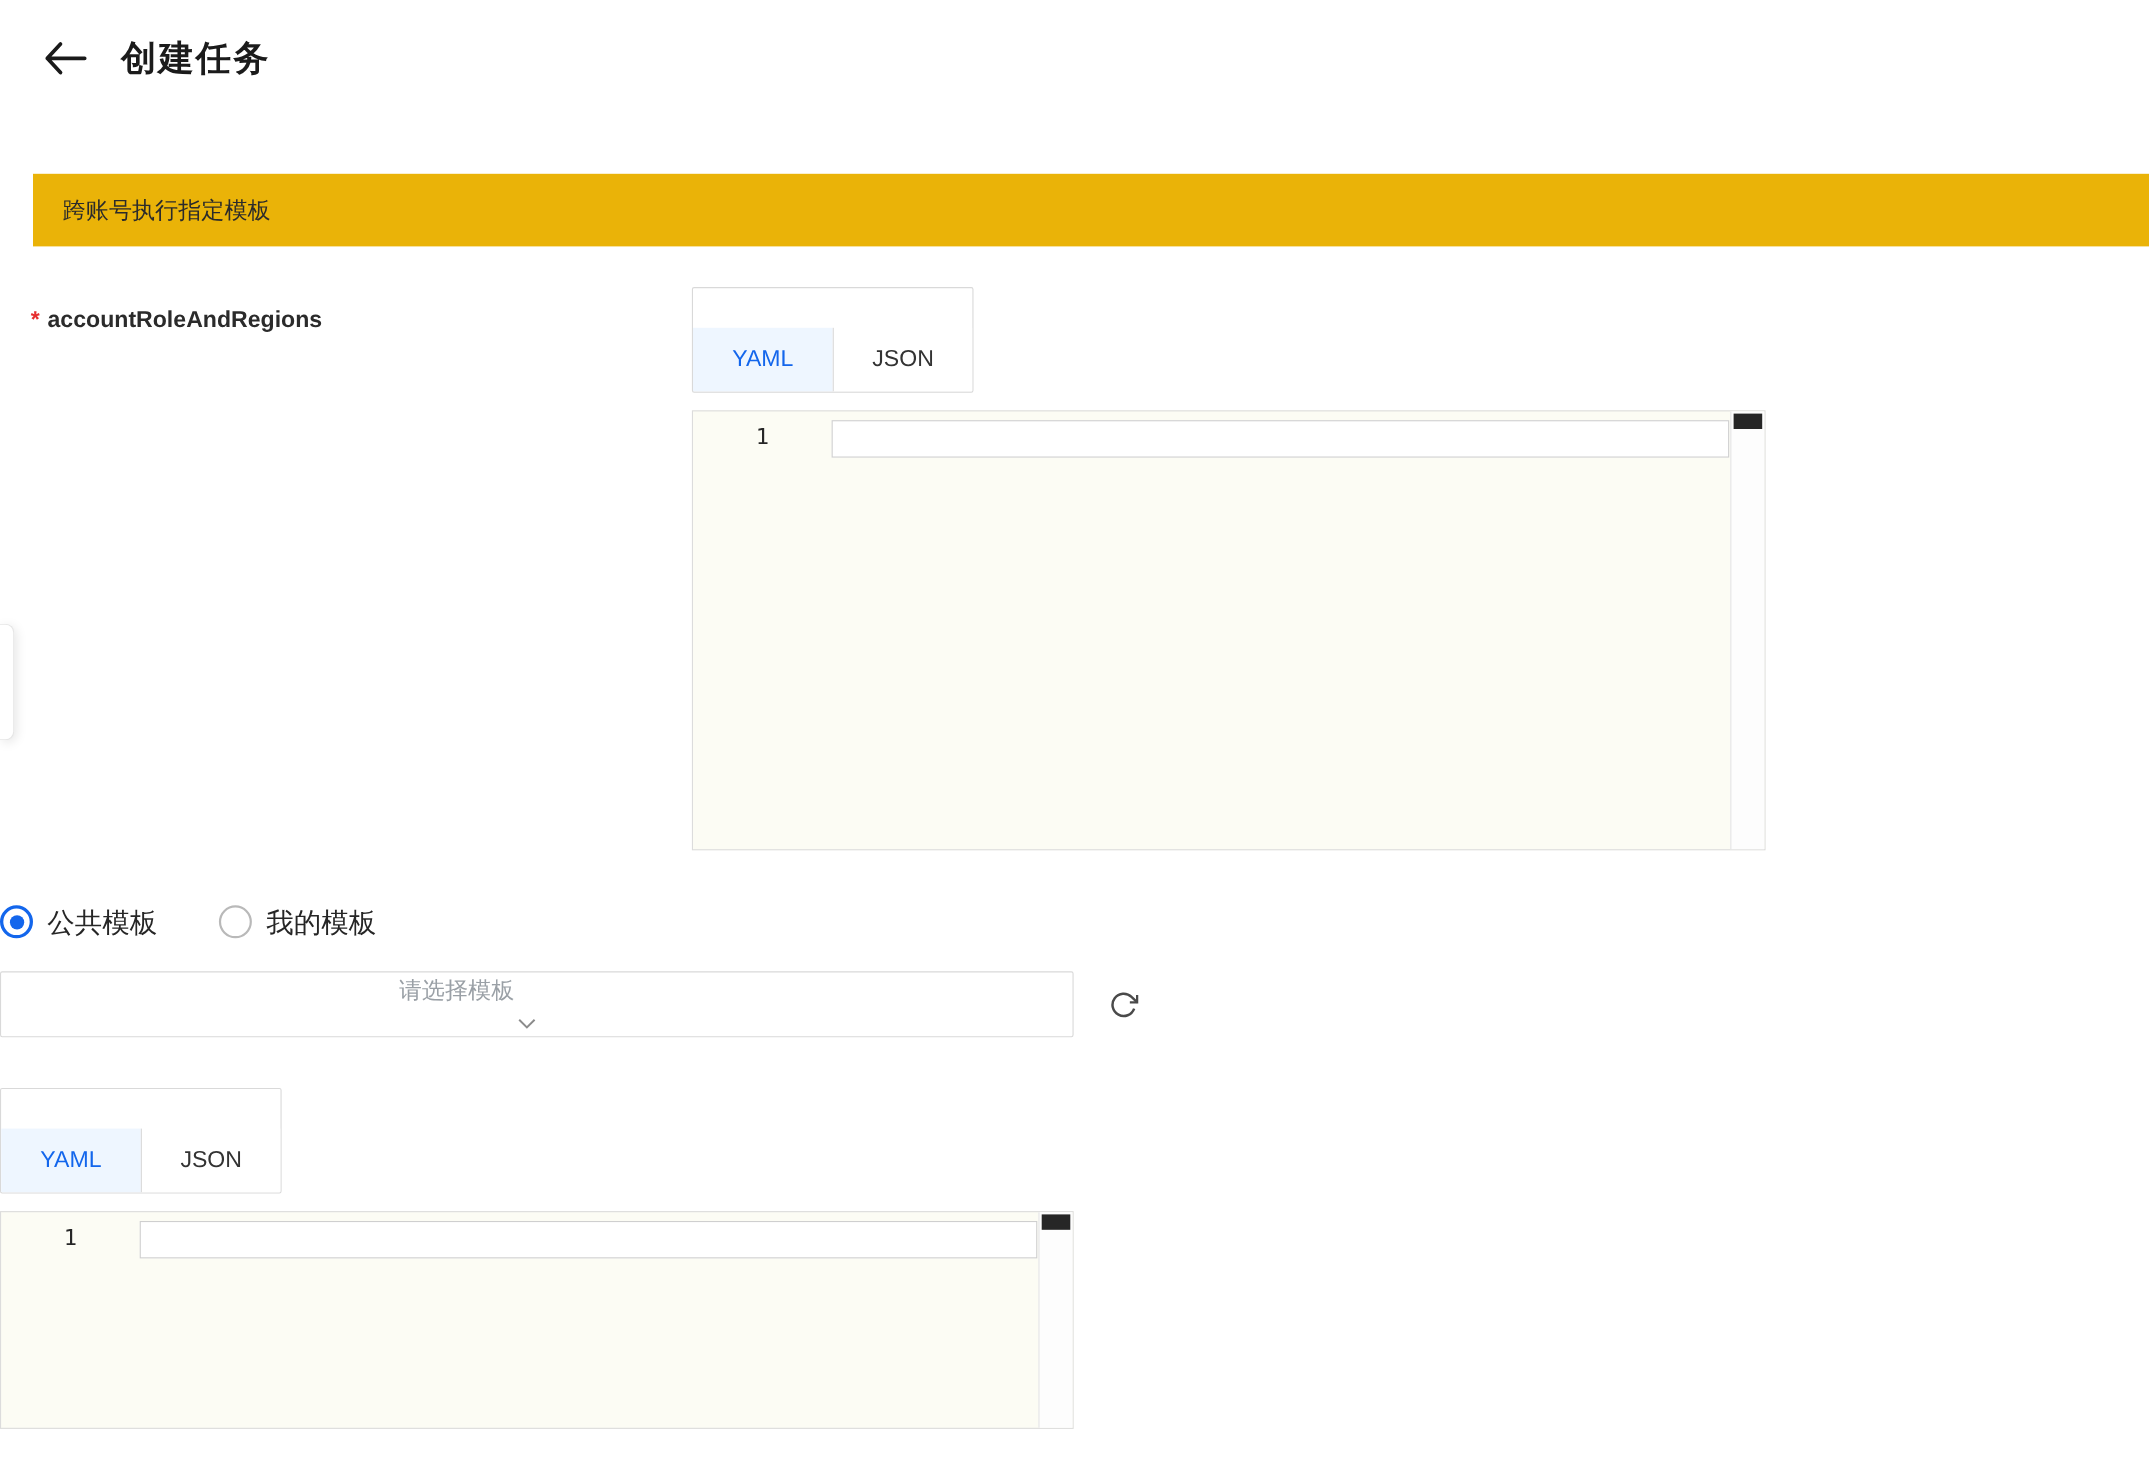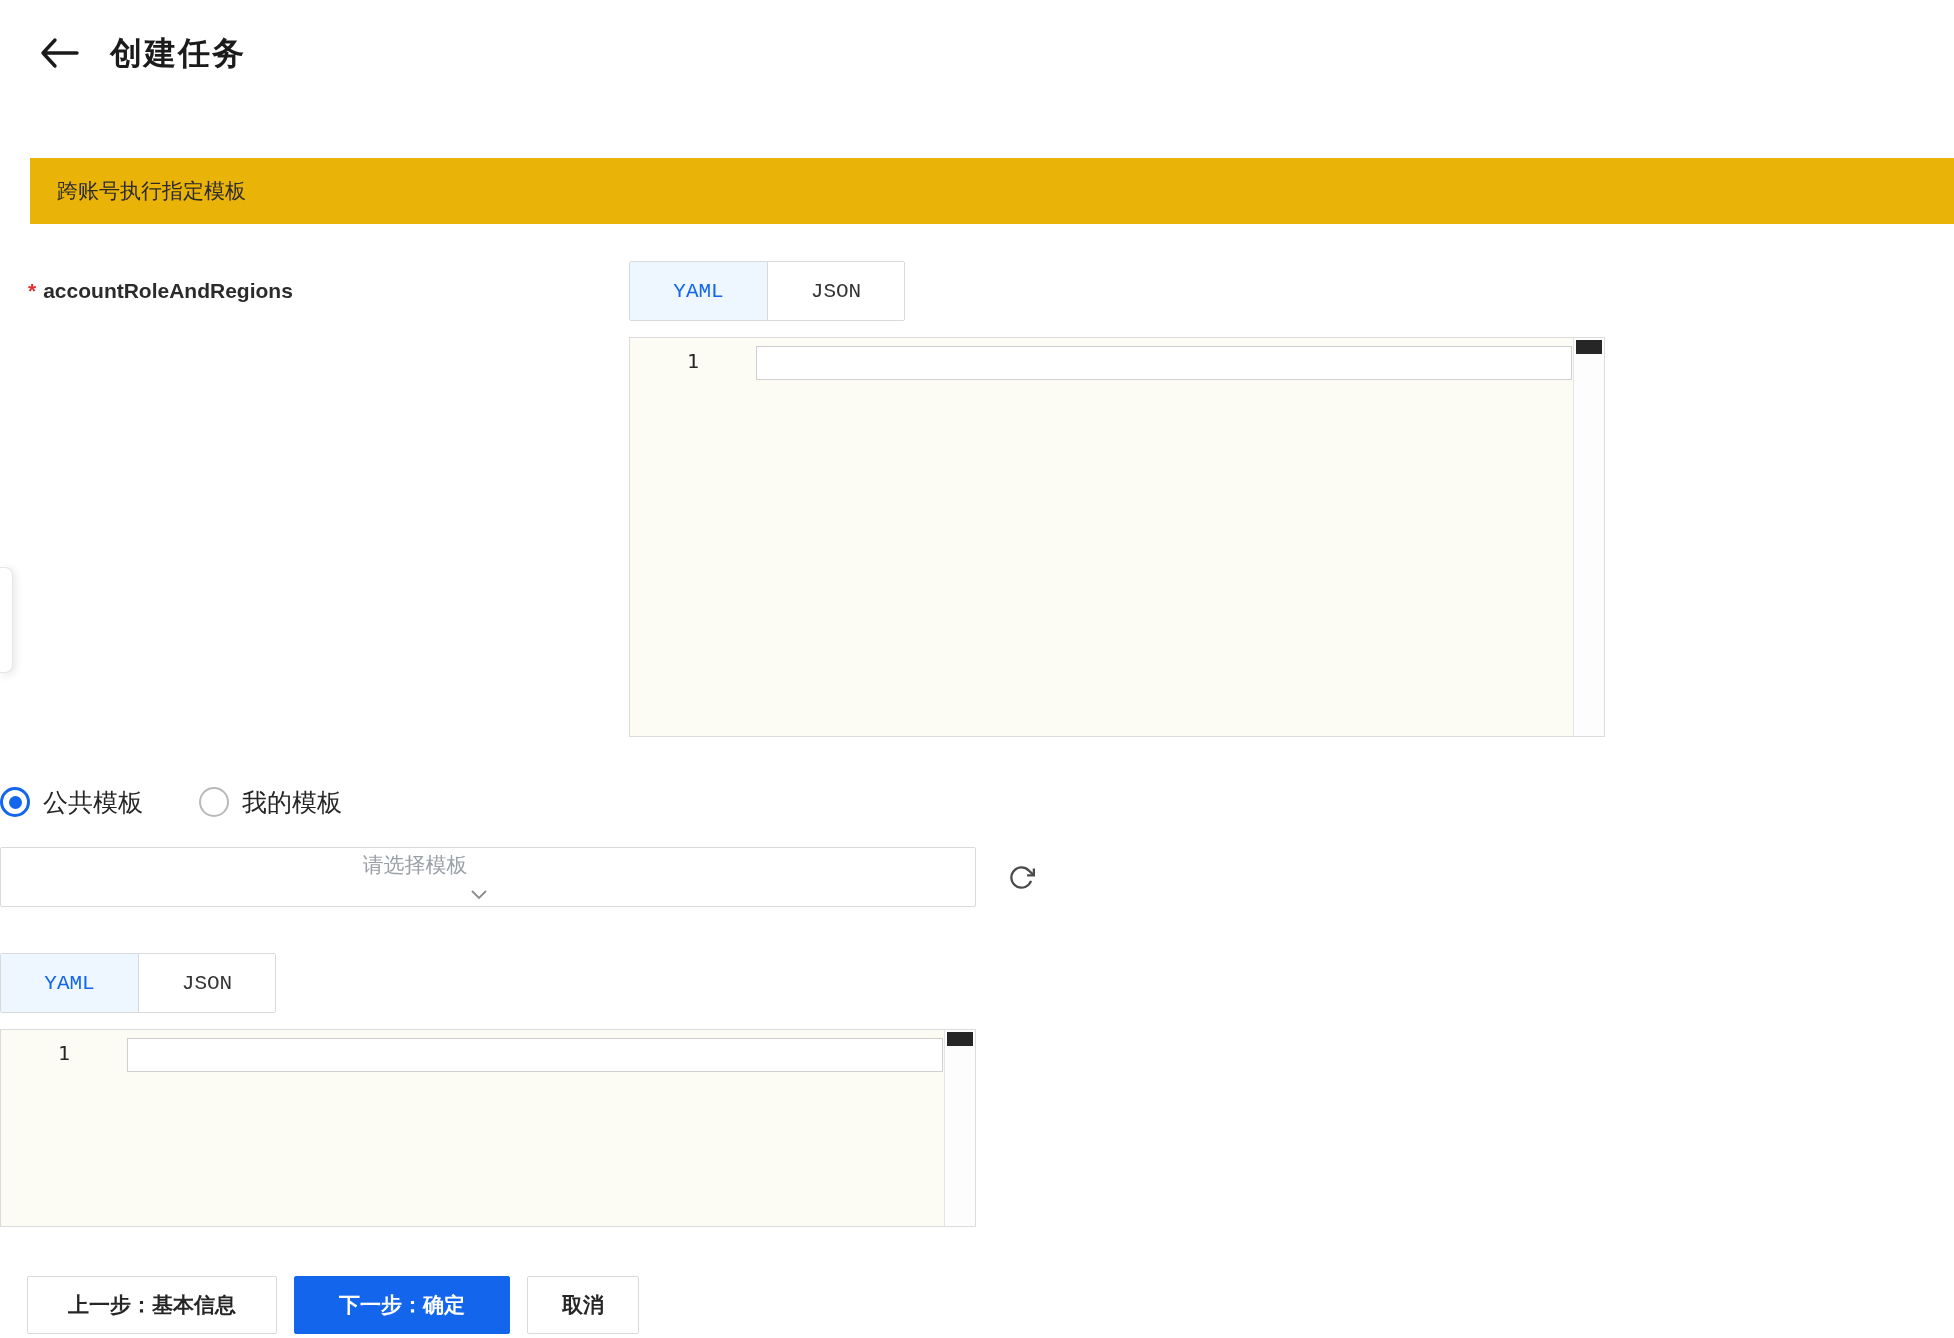--- a/index.html
+++ b/index.html
@@ -22,22 +22,22 @@
   .row-2 { margin-top:50px; }
   .row-3 { margin-top:46px; }
   .label-col { width:629px; padding-left:28px; }
   .pt-18 { padding-top:18px; }
   .pt-8 { padding-top:8px; }
   .req { color:#e62e2e; font-size:21px; font-weight:700; margin-right:7px; }
   .field-label { font-size:21px; font-weight:700; color:#2b2b2b;text-align:right; }
 
   
   .tab-group { display:inline-flex; border:1px solid #d9d9d9; border-radius:2px; overflow:hidden; background:#fff; }
-  .tab { width:137px; height:58px; border:none; background:#fff; font-size:21px; color:#333;
-         font-family:Liberation Mono, monospace; cursor:pointer; }
+  .tab { width:127px; height:58px; border:none; background:#fff; font-size:21px; color:#333;
+         font-family:Liberation Sans, sans-serif; cursor:pointer;margin-top:36px; }
   .tab + .tab { border-left:1px solid #d9d9d9; }
   .tab.active { background:#eef6ff; color:#1366ec; }
 
   
   .editor { position:relative; margin-top:16px; width:976px; height:400px;
             border:1px solid #dcdcdc; background:#fcfcf4; }
   .editor.short { height:198px; }
   .editor-gutter { position:absolute; left:0; top:0; bottom:0; width:126px; text-align:center; padding-top:11px; }
   .line-num { font-family:"DejaVu Sans Mono",monospace; font-size:20px; color:#262626; }
   .editor-line { position:absolute; left:126px; right:32px; top:8px; height:34px;
@@ -156,21 +156,16 @@
           <span class="line-num">1</span>
         </div>
         <div class="editor-line"></div>
         <div class="editor-track">
           <div class="editor-thumb"></div>
         </div>
       </div>
     </div>
   </div>
 
-  <div class="footer">
-    <button class="btn btn-secondary">上一步：基本信息</button>
-    <button class="btn btn-primary">下一步：确定</button>
-    <button class="btn btn-secondary btn-cancel">取消</button>
-  </div>
 
   <div class="drawer-handle"></div>
 
 </div>
 
 </body></html>

